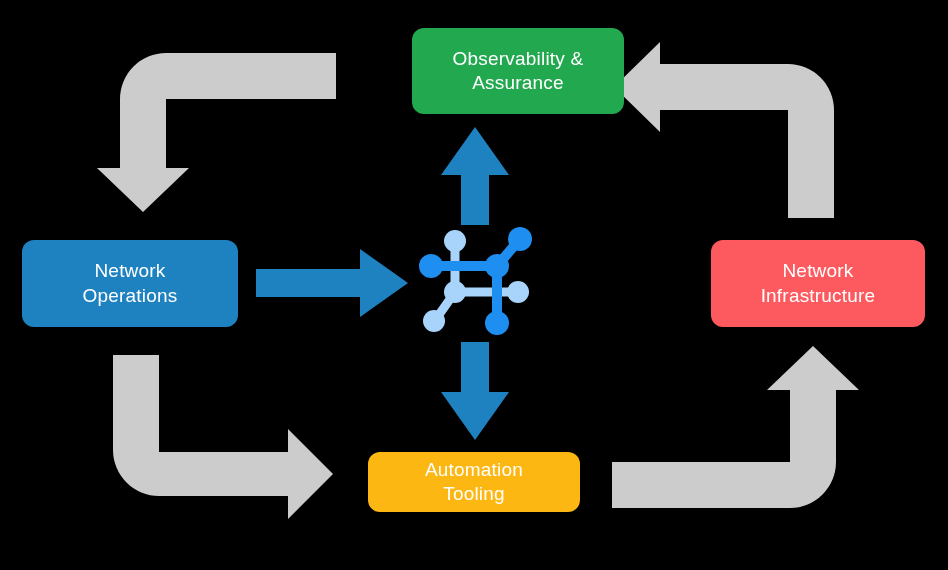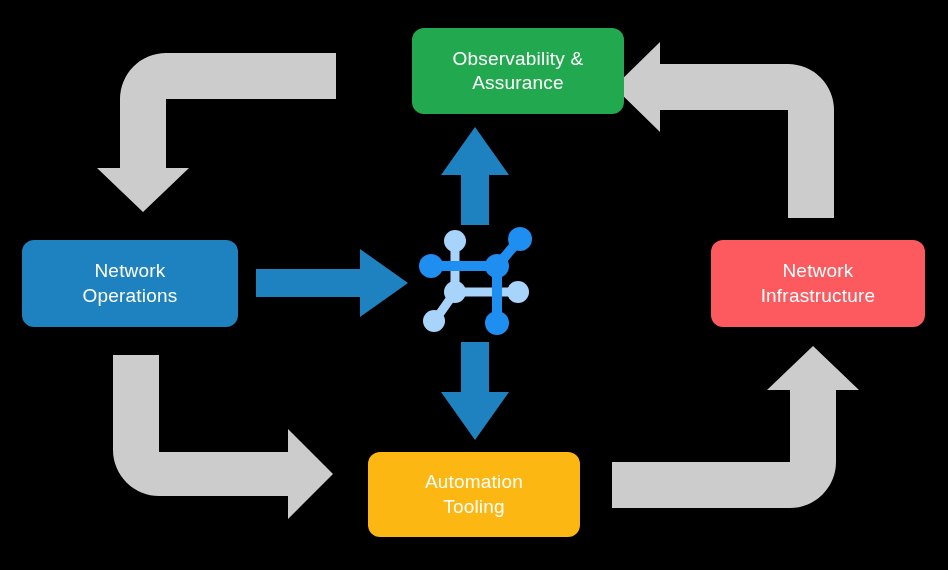--- a/index.html
+++ b/index.html
@@ -8,21 +8,21 @@
   #stage{position:absolute;inset:0;width:948px;height:570px;background:#000;}
   .node{
     position:absolute;border-radius:12px;display:flex;align-items:center;
     justify-content:center;text-align:center;color:#fff;font-size:19px;
     line-height:1.28;font-weight:400;letter-spacing:.2px;
     white-space:pre-line;padding:4px 10px;box-sizing:border-box;
   }
   #box-observability{left:368px;top:28px;width:212px;height:86px;margin-left:44px;}
   #box-operations   {left:22px; top:240px;width:216px;height:87px;}
   #box-infrastructure{left:711px;top:240px;width:214px;height:87px;}
-  #box-automation   {left:368px;top:452px;width:212px;height:85px;}
+  #box-automation   {left:368px;top:452px;width:212px;height:60px;}
   svg#art{position:absolute;left:0;top:0;width:948px;height:570px;}
 </style>
 </head>
 <body>
 
 <div id="stage">
 
   <svg id="art" viewBox="0 0 948 570">
 
     <g>

